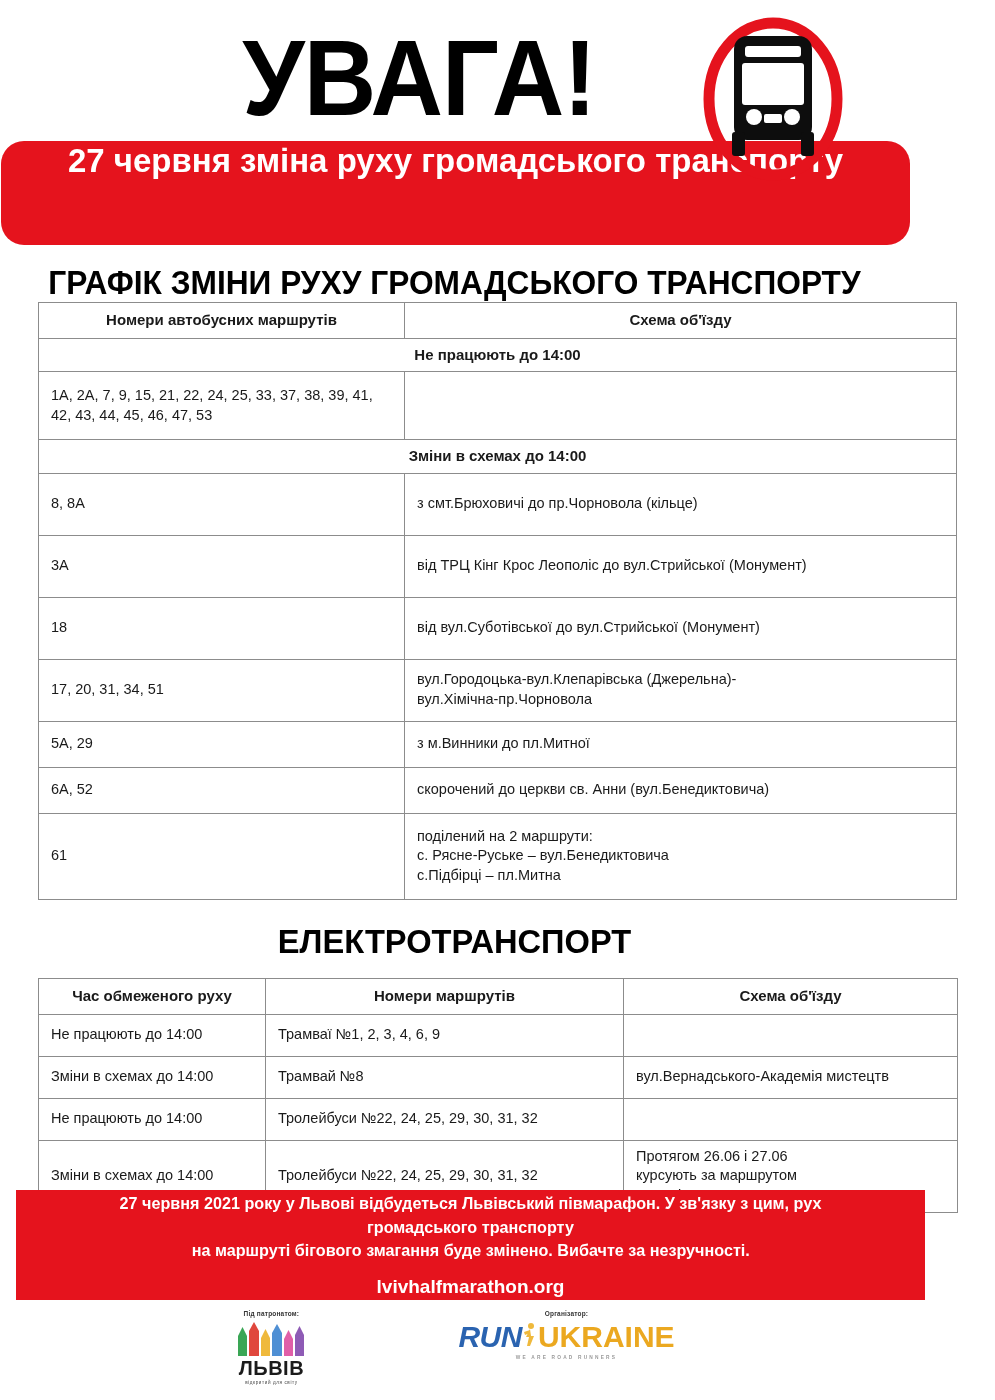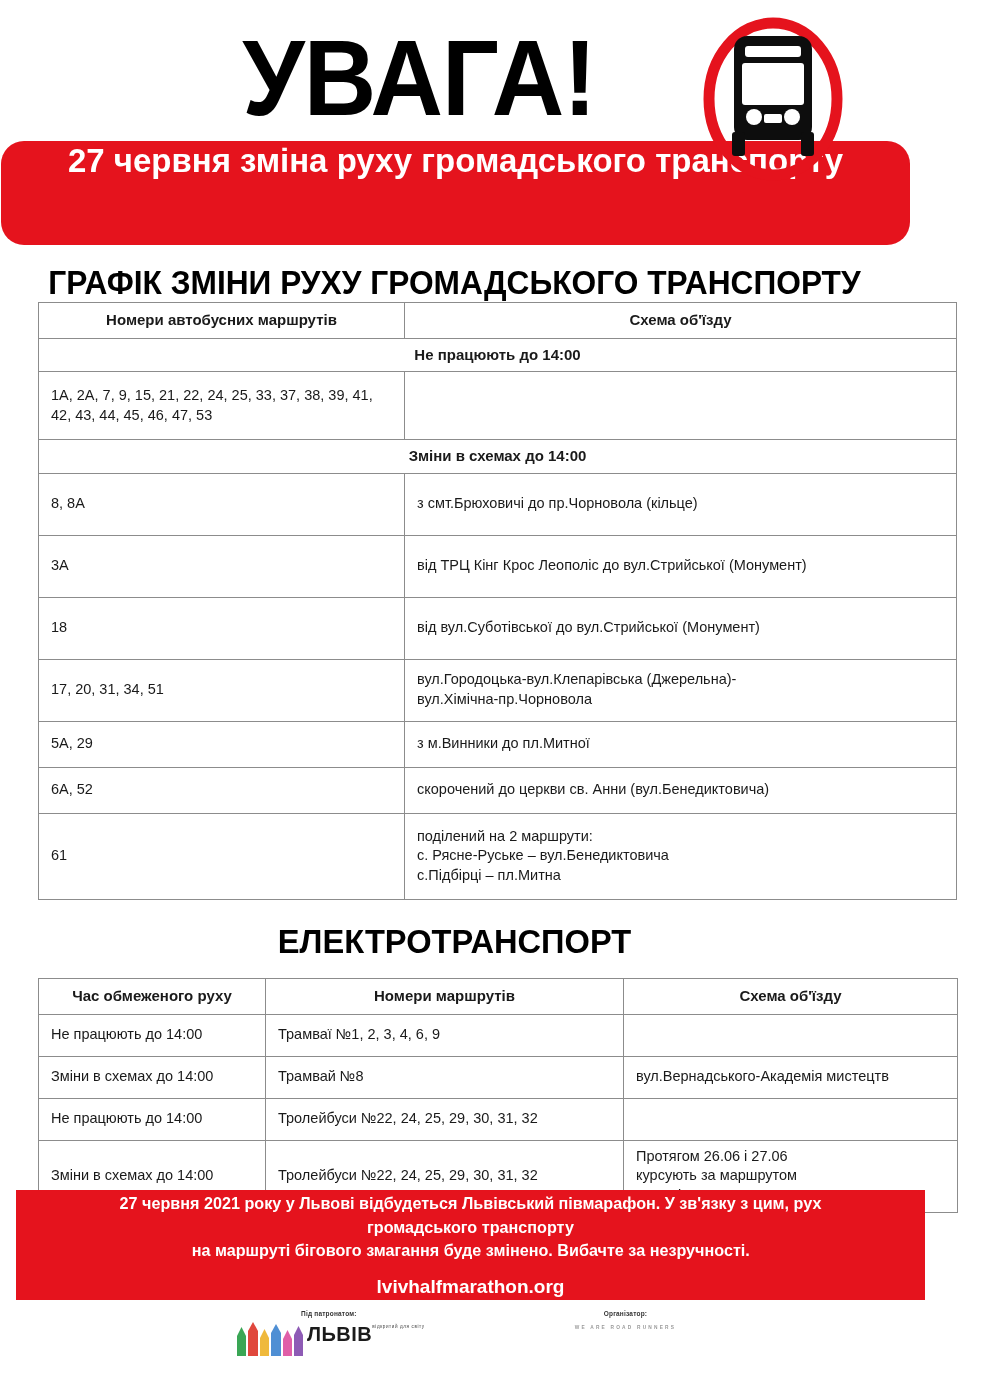--- a/index.html
+++ b/index.html
@@ -172,21 +172,21 @@
     padding-top: 5px;
   }
   .sponsor { text-align: center; }
   .sponsor-label {
     font-size: 6.5px;
     font-weight: bold;
     color: #333333;
     margin-bottom: 5px;
     letter-spacing: 0.2px;
   }
-  .lviv-logo { display: flex; align-items: flex-start; }
+  .lviv-logo { display: flex; flex-direction: column; align-items: center; }
   .lviv-word {
     font-size: 20px;
     font-weight: bold;
     color: #1b1b1b;
     letter-spacing: 0.5px;
     line-height: 1;
     margin-top: 2px;
   }
   .lviv-tag {
     font-size: 4.6px;
@@ -370,19 +370,28 @@
           </g>
         </svg>
         <div class="lviv-word">ЛЬВІВ</div>
         <div class="lviv-tag">відкритий для світу</div>
       </div>
     </div>
 
     <div class="sponsor">
       <div class="sponsor-label">Організатор:</div>
       <div class="run-logo">
+        <div class="run-row">
+          <span class="run-blue">RUN</span>
+          <svg width="16" height="30" viewBox="0 0 16 30" aria-hidden="true">
+            <circle cx="9" cy="4" r="3" fill="#efb93c"></circle>
+            <path d="M8 7 L4 15 L7 15 L5 24 L8 24 L12 14 L9 14 Z" fill="#efb93c"></path>
+            <path d="M2 10 L8 8 L8 11 L3 13 Z" fill="#efb93c"></path>
+          </svg>
+          <span class="run-yellow">UKRAINE</span>
+        </div>
         <div class="run-tag">WE ARE ROAD RUNNERS</div>
       </div>
     </div>
 
   </div>
 
 </div>
 
 </body></html>

